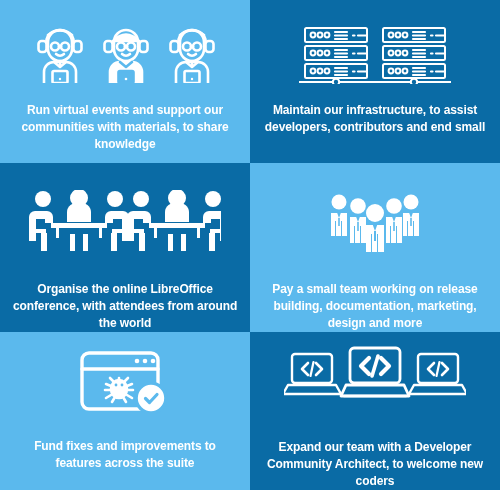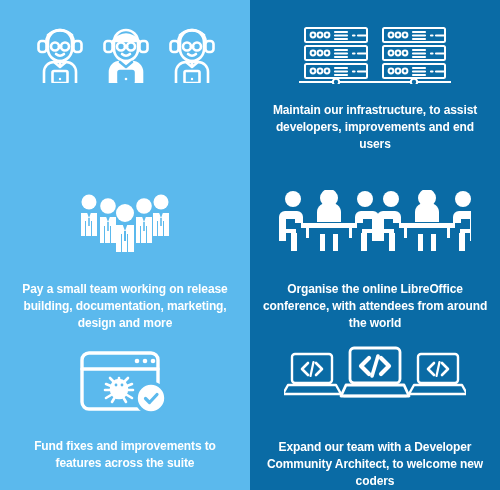--- a/index.html
+++ b/index.html
@@ -124,20 +124,21 @@
           <path d="M23 17.5 h2"></path>
           <path d="M20 25 q4 3.5 8 0"></path>
           <path d="M24 32 v5"></path>
           <path d="M8 54 v-11 a10 10 0 0 1 10 -10 h12 a10 10 0 0 1 10 10 v11"></path>
           <path d="M18 33 l6 5 l6 -5"></path>
           <rect x="16.5" y="42" width="15" height="12" rx="1.5"></rect>
           <circle cx="24" cy="50" r="1.2" fill="#ffffff" stroke="none"></circle>
         </g>
       </svg>
     </div>
+    <div class="caption">Run virtual events and support our communities with materials, to share knowledge</div>
   </div>
 
   <div class="cell dark c2">
     <div class="icon-wrap">
       <svg width="152" height="58" viewBox="0 0 152 58" fill="none" stroke="#ffffff" stroke-width="2" stroke-linecap="round" stroke-linejoin="round">
         <g>
 
           <g transform="translate(6,2)">
             <rect x="0" y="0" width="62" height="14" rx="1.5"></rect>
             <circle cx="8" cy="7" r="2.4"></circle>
@@ -188,64 +189,21 @@
             <path d="M48 7.5 h1.5 M53 7.5 h8" stroke-width="2.2"></path>
           </g>
 
           <path d="M37 52 v4 M115 52 v4"></path>
           <path d="M0 56 h152"></path>
           <circle cx="37" cy="56" r="3.2" fill="#0a6ba5"></circle>
           <circle cx="115" cy="56" r="3.2" fill="#0a6ba5"></circle>
         </g>
       </svg>
     </div>
-    <div class="caption">Maintain our infrastructure, to assist developers, improvements and end users</div>
-  </div>
-
-  <div class="cell light c4">
-    <div class="icon-wrap">
-      <svg width="92" height="62" viewBox="0 0 92 62" fill="#ffffff" stroke="none">
-
-        <g transform="translate(0,4)">
-          <circle cx="10" cy="8" r="7.5"></circle>
-          <path d="M2 19 h16 v23 h-5 v-15 h-1 v15 h-5 v-15 h-1 v15 h-4 z"></path>
-          <path d="M8.2 19 h3.6 l-1.8 5 z" fill="#5bb9ed"></path>
-          <path d="M9.2 24 h1.6 v8 h-1.6 z" fill="#5bb9ed"></path>
-        </g>
-
-        <g transform="translate(19,8)">
-          <circle cx="10" cy="8" r="7.8"></circle>
-          <path d="M2 19 h16 v26 h-5 v-17 h-1 v17 h-5 v-17 h-1 v17 h-4 z"></path>
-          <path d="M8.2 19 h3.6 l-1.8 5 z" fill="#5bb9ed"></path>
-          <path d="M9.2 24 h1.6 v9 h-1.6 z" fill="#5bb9ed"></path>
-        </g>
-
-        <g transform="translate(36,14)">
-          <circle cx="10" cy="9" r="9"></circle>
-          <path d="M1 21 h18 v27 h-6 v-18 h-1 v18 h-5 v-18 h-1 v18 h-5 z"></path>
-          <path d="M7.8 21 h4.4 l-2.2 6 z" fill="#5bb9ed"></path>
-          <path d="M9 27 h2 v10 h-2 z" fill="#5bb9ed"></path>
-        </g>
-
-        <g transform="translate(55,8)">
-          <circle cx="10" cy="8" r="7.8"></circle>
-          <path d="M2 19 h16 v26 h-5 v-17 h-1 v17 h-5 v-17 h-1 v17 h-4 z"></path>
-          <path d="M8.2 19 h3.6 l-1.8 5 z" fill="#5bb9ed"></path>
-          <path d="M9.2 24 h1.6 v9 h-1.6 z" fill="#5bb9ed"></path>
-        </g>
-
-        <g transform="translate(72,4)">
-          <circle cx="10" cy="8" r="7.5"></circle>
-          <path d="M2 19 h16 v23 h-5 v-15 h-1 v15 h-5 v-15 h-1 v15 h-4 z"></path>
-          <path d="M8.2 19 h3.6 l-1.8 5 z" fill="#5bb9ed"></path>
-          <path d="M9.2 24 h1.6 v8 h-1.6 z" fill="#5bb9ed"></path>
-        </g>
-      </svg>
-    </div>
-    <div class="caption">Pay a small team working on release building, documentation, marketing, design and more</div>
+    <div class="caption">Maintain our infrastructure, to assist developers, contributors and end small</div>
   </div>
 
   <div class="cell dark c3">
     <div class="icon-wrap">
       <svg width="192" height="62" viewBox="0 0 192 62" fill="#ffffff" stroke="none">
 
         <g transform="translate(0,0)">
 
           <circle cx="14" cy="9" r="8"></circle>
           <path d="M6 21 h12 a6 6 0 0 1 6 6 v6 h-8 v-4 h-10 z"></path>
@@ -287,20 +245,63 @@
           <path d="M82 43 h6 v18 h-6 z"></path>
           <path d="M22 33 h56 v5 h-56 z"></path>
           <path d="M27 38 h3 v10 h-3 z"></path>
           <path d="M70 38 h3 v10 h-3 z"></path>
         </g>
       </svg>
     </div>
     <div class="caption">Organise the online LibreOffice conference, with attendees from around the world</div>
   </div>
 
+  <div class="cell light c4">
+    <div class="icon-wrap">
+      <svg width="92" height="62" viewBox="0 0 92 62" fill="#ffffff" stroke="none">
+
+        <g transform="translate(0,4)">
+          <circle cx="10" cy="8" r="7.5"></circle>
+          <path d="M2 19 h16 v23 h-5 v-15 h-1 v15 h-5 v-15 h-1 v15 h-4 z"></path>
+          <path d="M8.2 19 h3.6 l-1.8 5 z" fill="#5bb9ed"></path>
+          <path d="M9.2 24 h1.6 v8 h-1.6 z" fill="#5bb9ed"></path>
+        </g>
+
+        <g transform="translate(19,8)">
+          <circle cx="10" cy="8" r="7.8"></circle>
+          <path d="M2 19 h16 v26 h-5 v-17 h-1 v17 h-5 v-17 h-1 v17 h-4 z"></path>
+          <path d="M8.2 19 h3.6 l-1.8 5 z" fill="#5bb9ed"></path>
+          <path d="M9.2 24 h1.6 v9 h-1.6 z" fill="#5bb9ed"></path>
+        </g>
+
+        <g transform="translate(36,14)">
+          <circle cx="10" cy="9" r="9"></circle>
+          <path d="M1 21 h18 v27 h-6 v-18 h-1 v18 h-5 v-18 h-1 v18 h-5 z"></path>
+          <path d="M7.8 21 h4.4 l-2.2 6 z" fill="#5bb9ed"></path>
+          <path d="M9 27 h2 v10 h-2 z" fill="#5bb9ed"></path>
+        </g>
+
+        <g transform="translate(55,8)">
+          <circle cx="10" cy="8" r="7.8"></circle>
+          <path d="M2 19 h16 v26 h-5 v-17 h-1 v17 h-5 v-17 h-1 v17 h-4 z"></path>
+          <path d="M8.2 19 h3.6 l-1.8 5 z" fill="#5bb9ed"></path>
+          <path d="M9.2 24 h1.6 v9 h-1.6 z" fill="#5bb9ed"></path>
+        </g>
+
+        <g transform="translate(72,4)">
+          <circle cx="10" cy="8" r="7.5"></circle>
+          <path d="M2 19 h16 v23 h-5 v-15 h-1 v15 h-5 v-15 h-1 v15 h-4 z"></path>
+          <path d="M8.2 19 h3.6 l-1.8 5 z" fill="#5bb9ed"></path>
+          <path d="M9.2 24 h1.6 v8 h-1.6 z" fill="#5bb9ed"></path>
+        </g>
+      </svg>
+    </div>
+    <div class="caption">Pay a small team working on release building, documentation, marketing, design and more</div>
+  </div>
+
   <div class="cell light c5">
     <div class="icon-wrap">
       <svg width="92" height="64" viewBox="0 0 92 64" fill="none" stroke="#ffffff" stroke-width="3.4" stroke-linecap="round" stroke-linejoin="round">
 
         <rect x="3" y="3" width="76" height="56" rx="7"></rect>
         <path d="M3 19 h76"></path>
         <circle cx="58" cy="11" r="2.3" fill="#ffffff" stroke="none"></circle>
         <circle cx="66" cy="11" r="2.3" fill="#ffffff" stroke="none"></circle>
         <circle cx="74" cy="11" r="2.3" fill="#ffffff" stroke="none"></circle>
 

